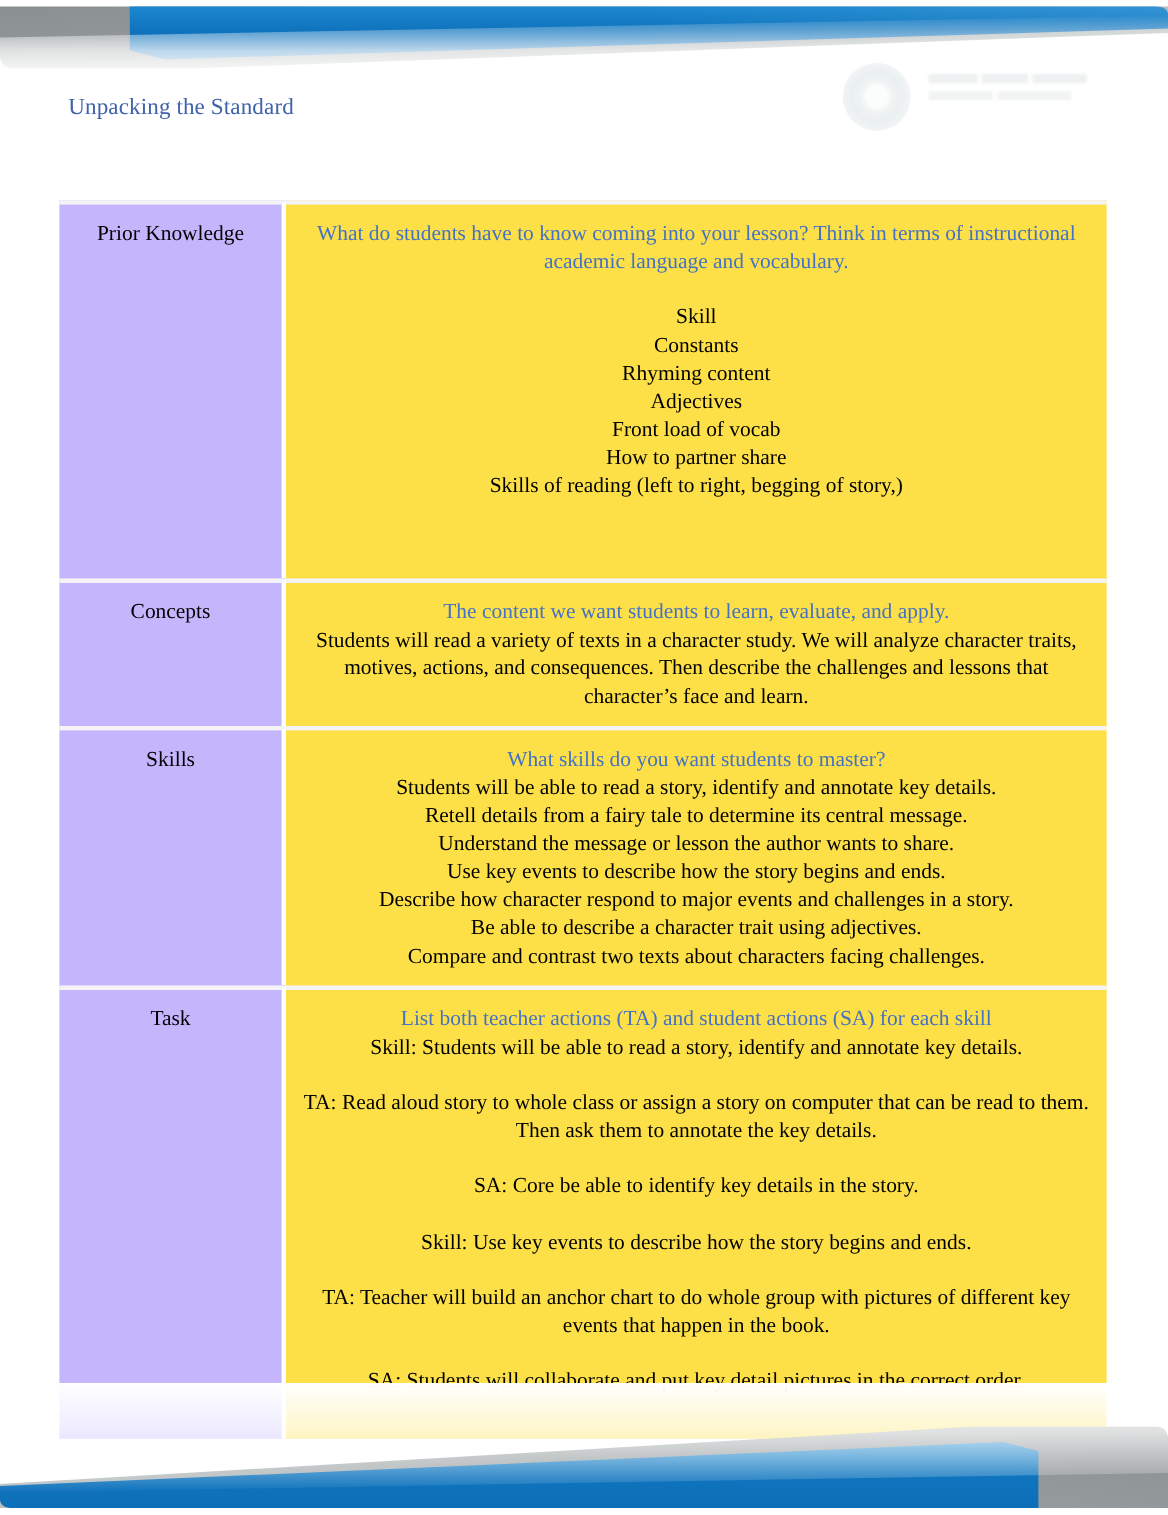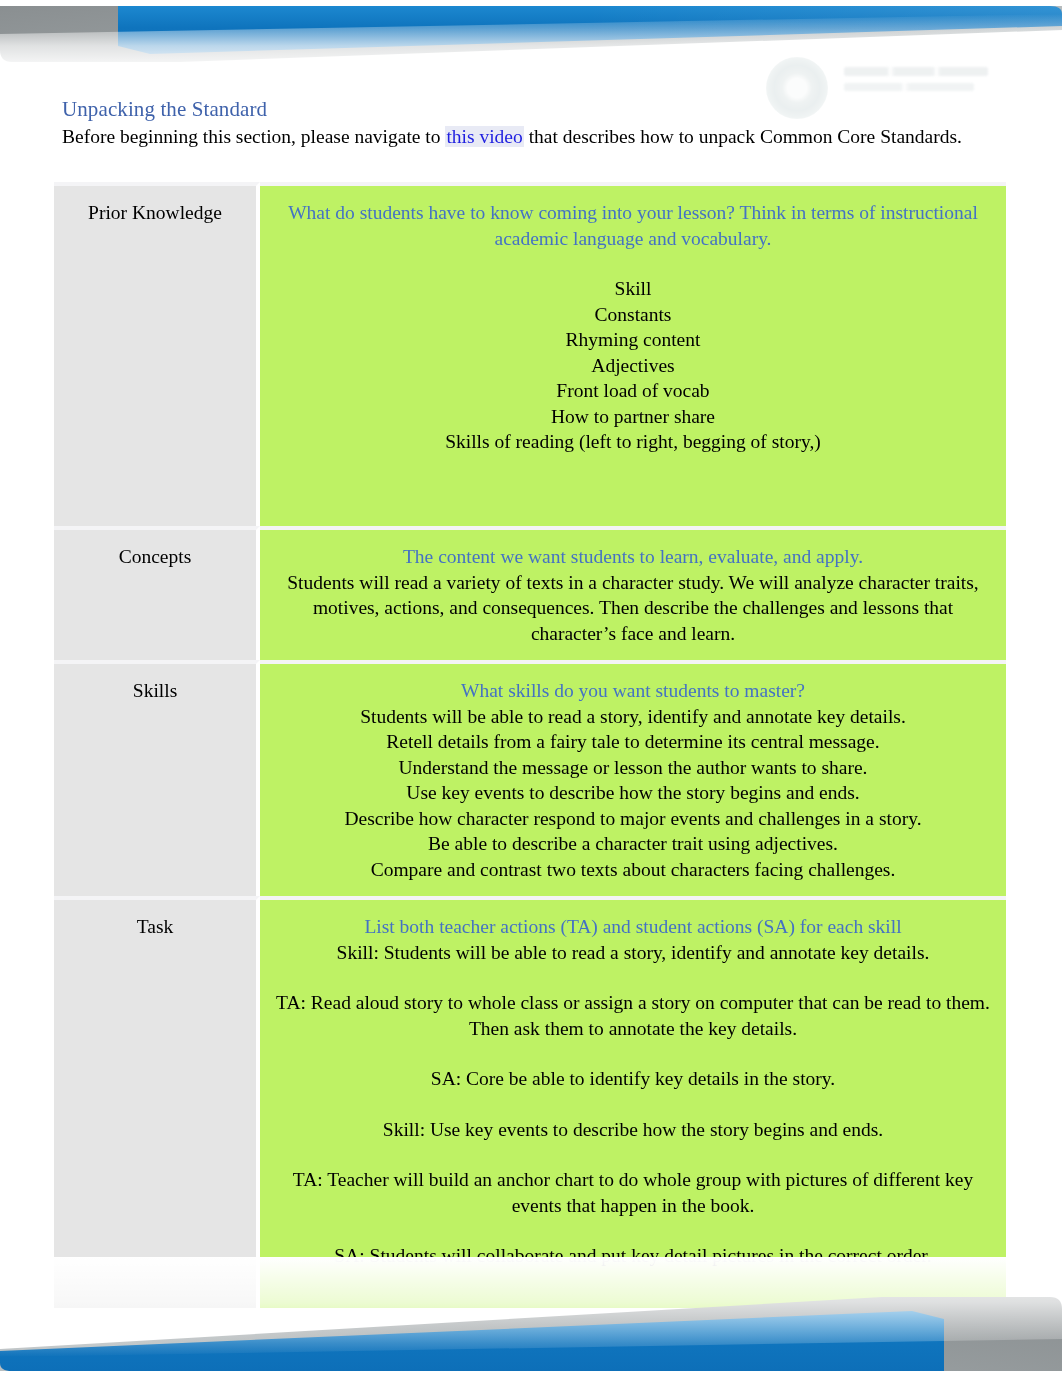--- a/index.html
+++ b/index.html
@@ -42,21 +42,21 @@
   .intro {
     position: absolute;
     left: 62px;
     top: 84px;
     width: 900px;
   }
   .section-heading {
     font-size: 21px;
     line-height: 26px;
     color: #3f62ab;
-    margin: 12px 0 2px 0;
+    margin: 0 0 2px 0;
     font-weight: normal;
     letter-spacing: 0.1px;
   }
   .intro-para {
     font-size: 19.5px;
     line-height: 26px;
     margin: 0;
     color: #000000;
   }
   .link {
@@ -115,31 +115,31 @@
     top: 182px;
     width: 952px;
     border-collapse: separate;
     border-spacing: 0;
   }
   .unpack-table tr {
     vertical-align: top;
   }
   .cell-label {
     width: 182px;
-    background: #e5e5e5;
+    background: #c4b5fd;
     padding: 14px 10px 14px 10px;
     text-align: center;
     font-size: 19.5px;
     line-height: 25px;
     color: #000;
     border-top: 4px solid #f4f4f6;
     border-right: 4px solid #ffffff;
   }
   .cell-content {
-    background: #bef264;
+    background: #fde047;
     padding: 14px 14px 14px 14px;
     text-align: center;
     font-size: 19.5px;
     line-height: 25.5px;
     color: #000;
     border-top: 4px solid #f4f4f6;
   }
   .prompt {
     color: #4472c4;
     display: block;
@@ -195,21 +195,20 @@
 <div class="page">
 
   <div class="logo-watermark">
     <div class="logo-mark"></div>
     <div class="logo-text-l1"></div>
     <div class="logo-text-l2"></div>
   </div>
 
   <div class="intro">
     <h1 class="section-heading">Unpacking the Standard</h1>
-    <p class="intro-para"><span>Before beginning this section, please navigate to </span><a class="link" href="#">this video</a><span> that describes how to unpack Common Core Standards.</span></p>
   </div>
 
   <table class="unpack-table">
     <tbody>
       <tr class="row-prior">
         <td class="cell-label">Prior Knowledge</td>
         <td class="cell-content">
           <span class="prompt">What do students have to know coming into your lesson? Think in terms of instructional academic language and vocabulary.</span>
           <span class="spacer-line"></span>
           <span class="content-line">Skill</span>

